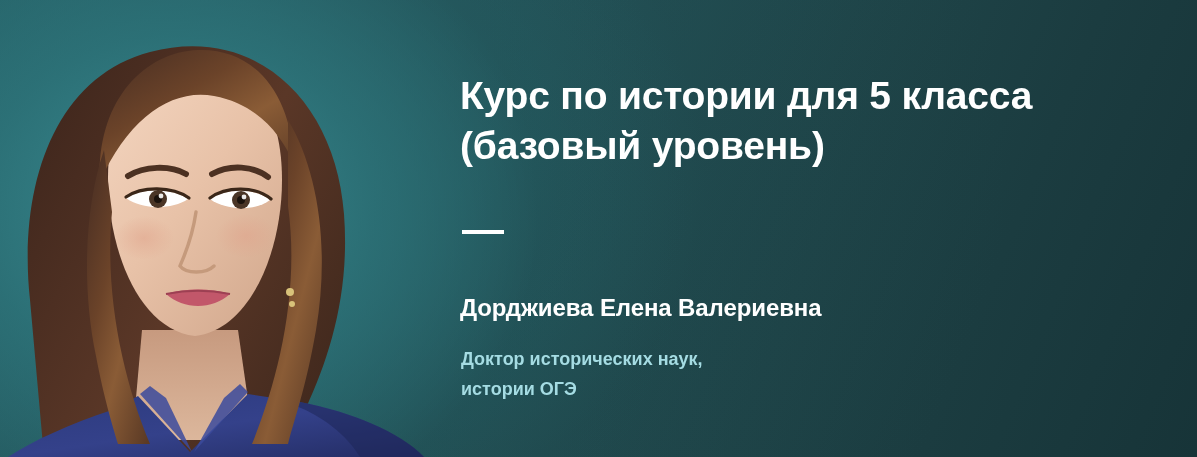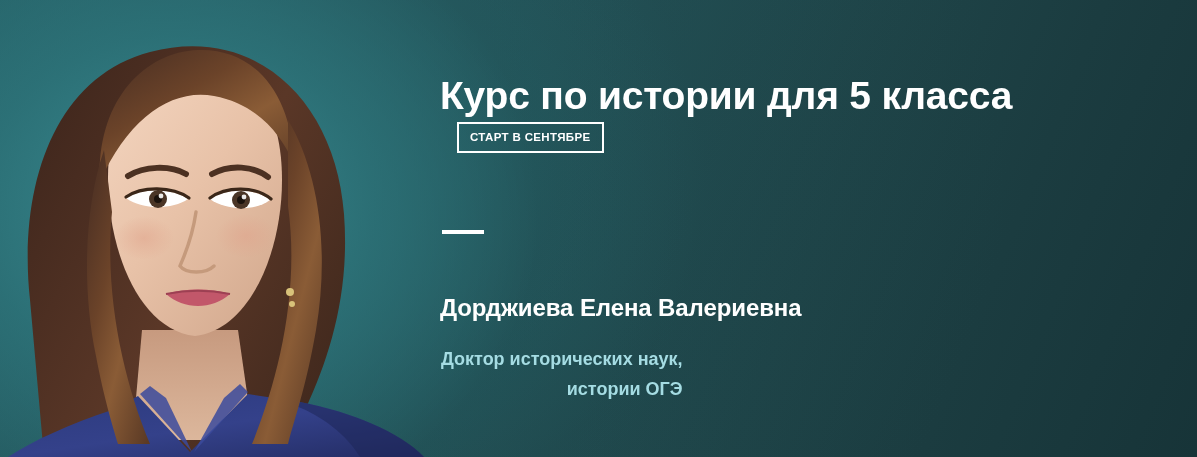--- a/index.html
+++ b/index.html
@@ -28,21 +28,21 @@
     left: 0;
     top: 0;
     width: 440px;
     height: 457px;
   }
   .portrait-svg { display: block; width: 100%; height: 100%; }
 
   
   .content {
     position: absolute;
-    left: 440px;
+    left: 460px;
     top: 0;
     width: 700px;
     height: 457px;
   }
   .title-block {
     position: absolute;
     top: 71px;
     left: 0;
     width: 700px;
   }
@@ -94,21 +94,20 @@
     white-space: nowrap;
   }
   .person-role {
     position: absolute;
     top: 344px;
     left: 1px;
     color: #a5dce3;
     font-size: 18px;
     font-weight: 700;
     line-height: 30px;
-    text-align: right;
   }
   .person-role div { white-space: nowrap; }
 </style>
 </head>
 <body>
 
 <div id="banner">
 
   <div class="portrait">
     <svg class="portrait-svg" viewBox="0 0 440 457" preserveAspectRatio="xMinYMin slice">
@@ -193,21 +192,21 @@
       <circle cx="290" cy="292" r="4" fill="#d8c27a"></circle>
       <circle cx="292" cy="304" r="3" fill="#d8c27a"></circle>
     </svg>
   </div>
 
   <div class="content">
 
     <div class="title-block">
       <div class="title-line">Курс по истории для 5 класса</div>
       <div class="title-line title-line-2">
-        <span class="badge">СТАРТ В СЕНТЯБРЕ</span>
+        <span>(базовый уровень)</span>
       </div>
     </div>
 
     <div class="divider"></div>
 
     <div class="person-name">Дорджиева Елена Валериевна</div>
 
     <div class="person-role">
       <div>Доктор исторических наук,</div>
       <div>истории ОГЭ</div>

